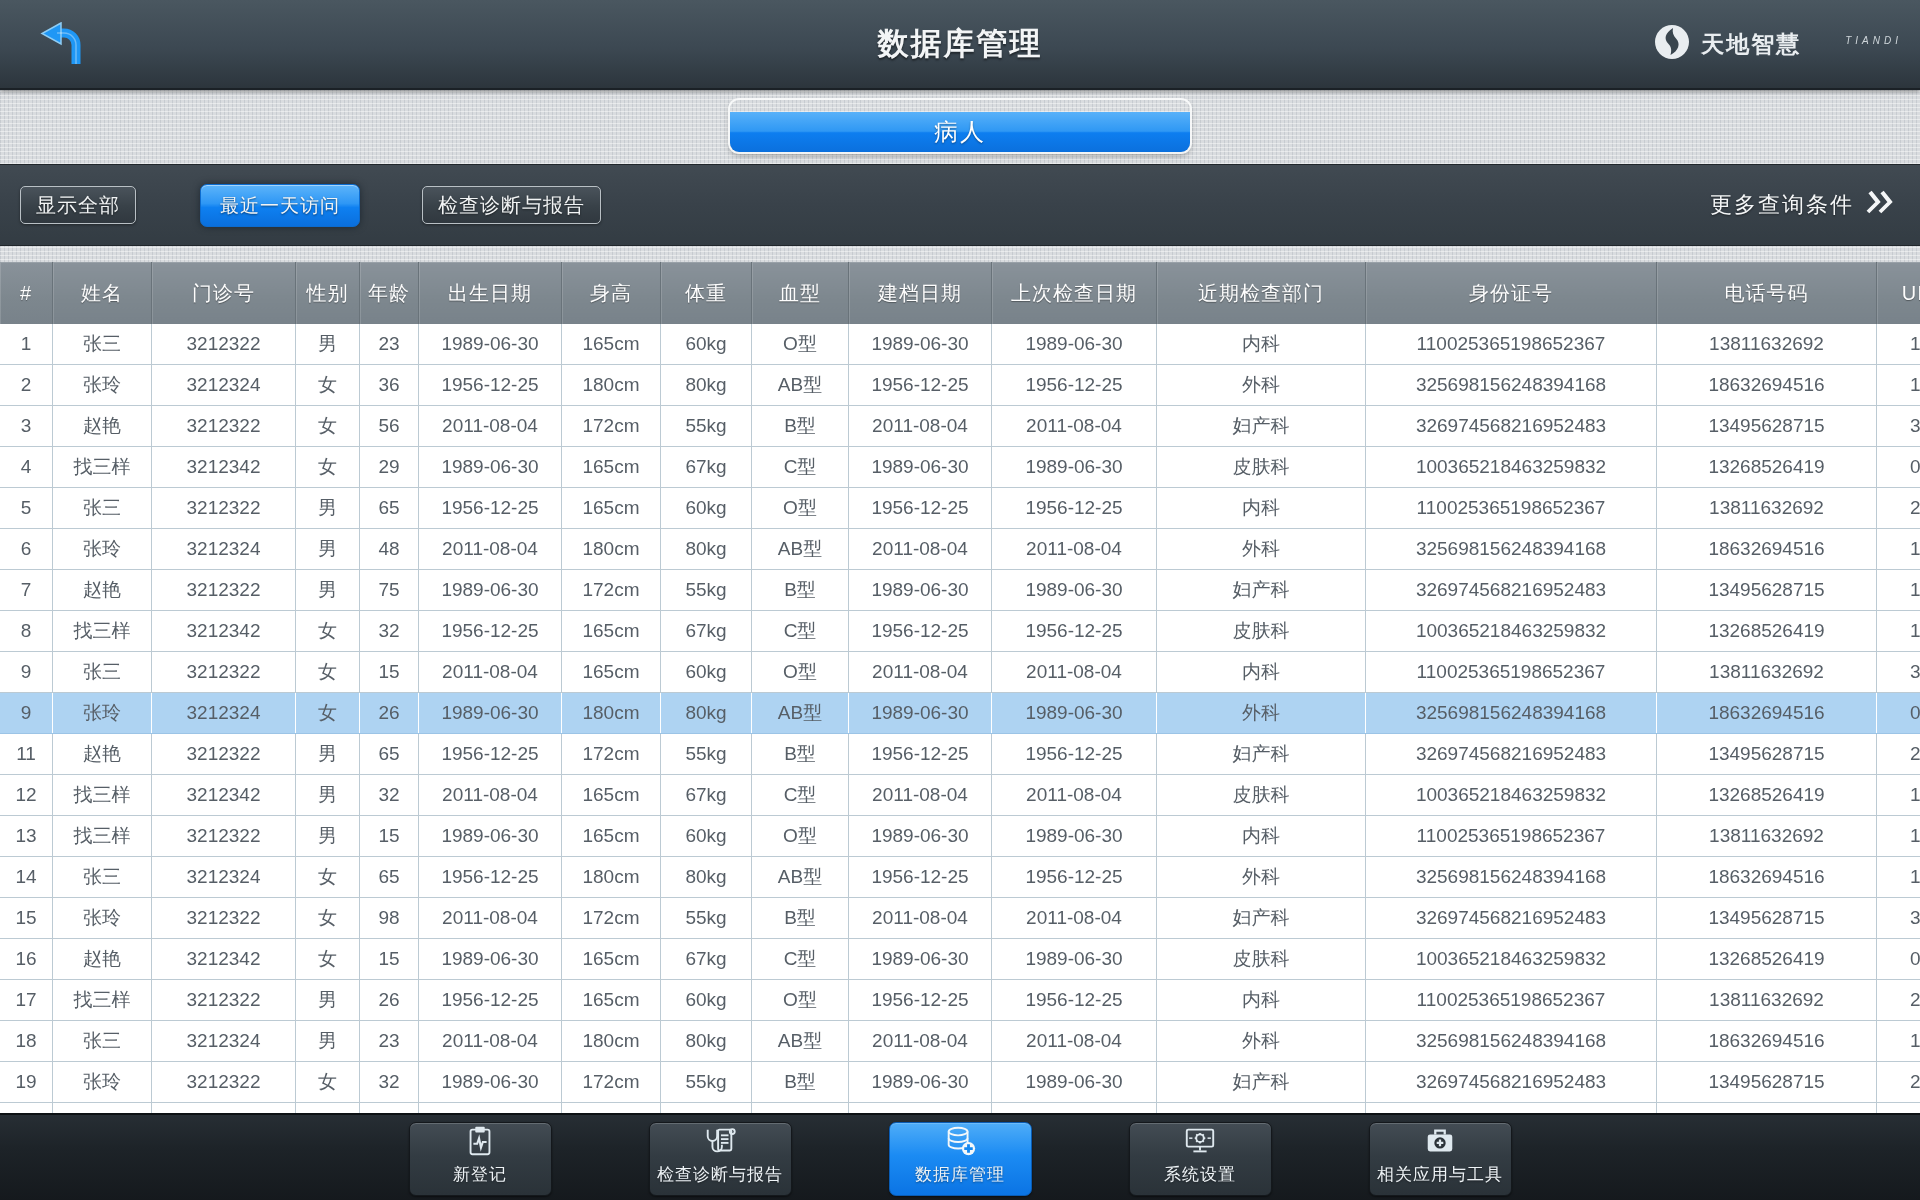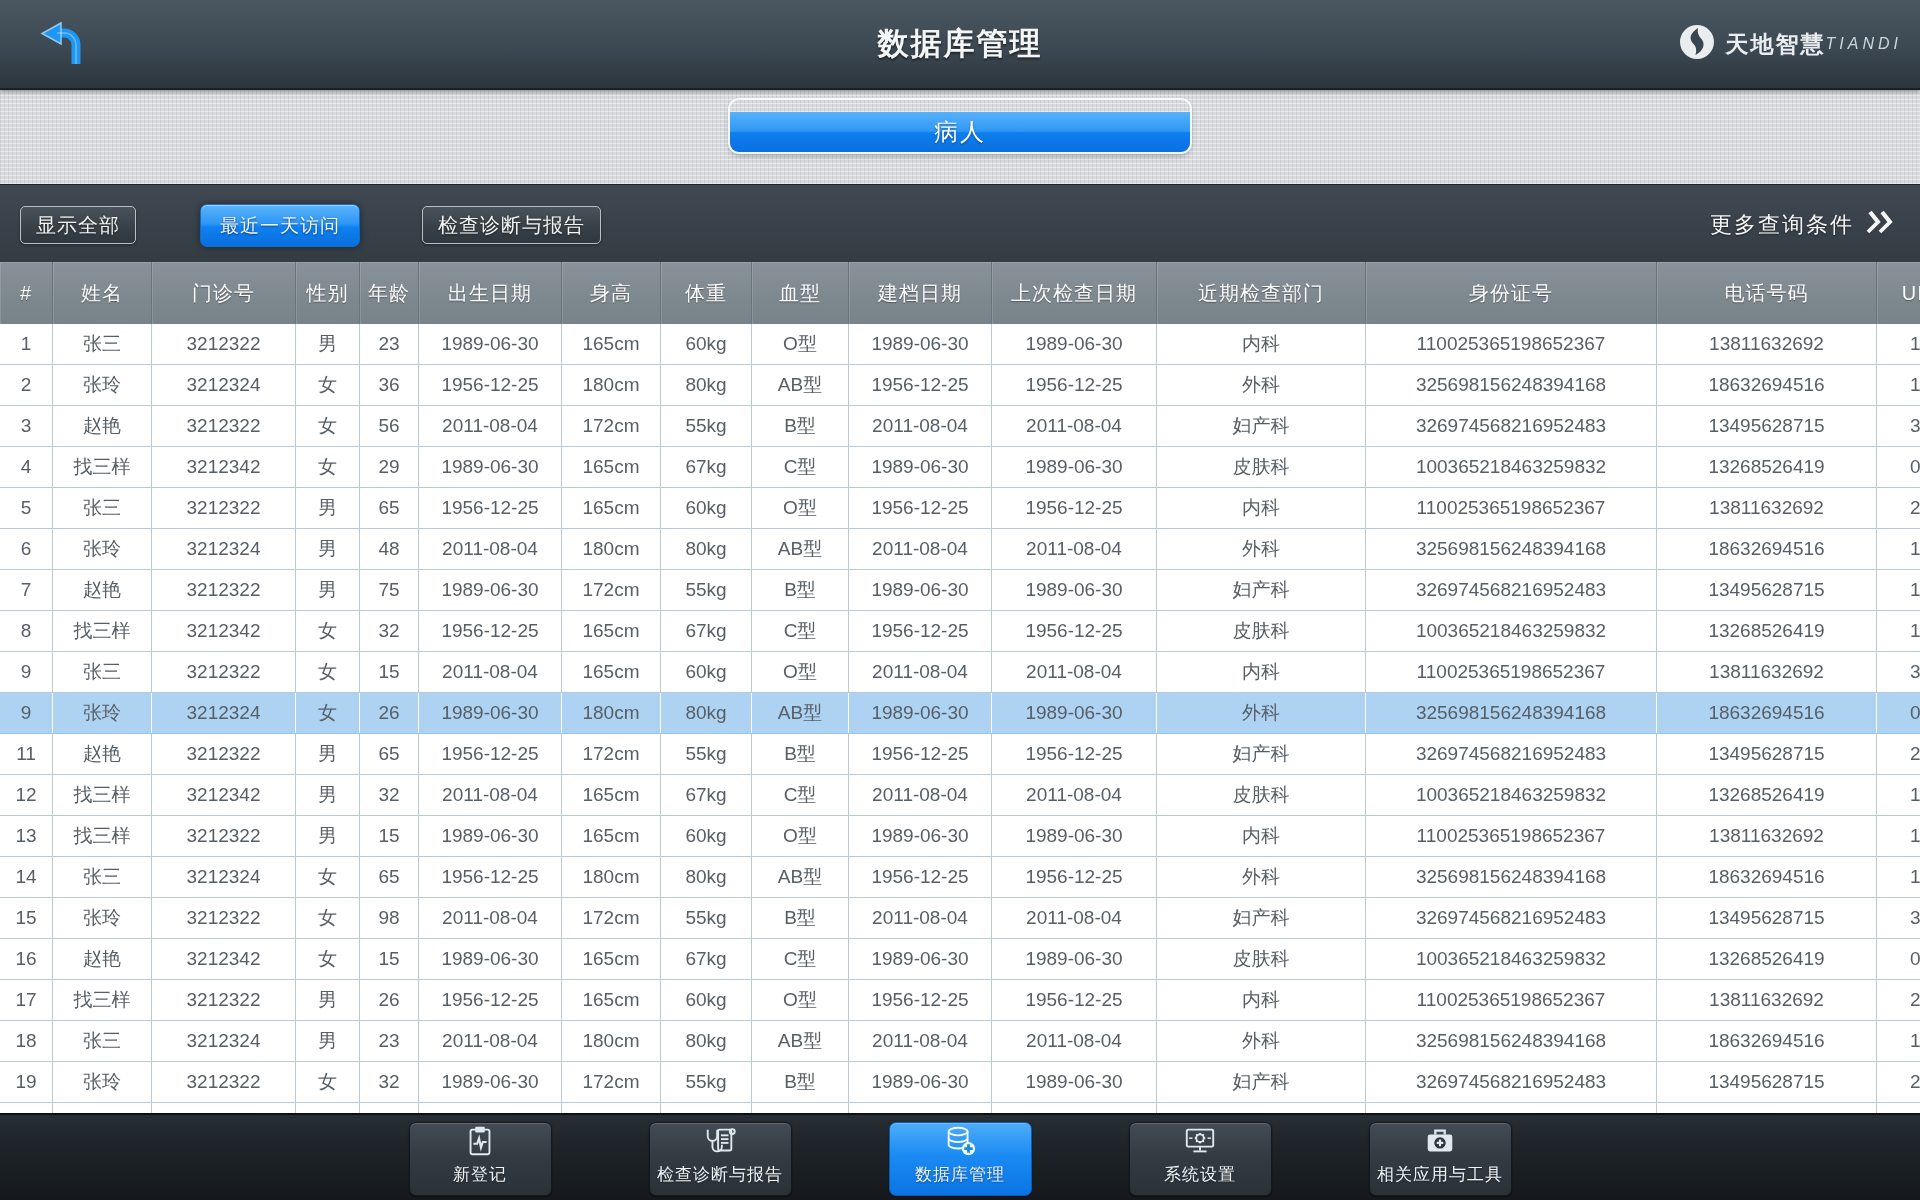--- a/index.html
+++ b/index.html
@@ -33,21 +33,21 @@
     display:flex;align-items:center;justify-content:center;
     color:#f3f5f6;font-size:31px;font-weight:bold;letter-spacing:2px;
     text-shadow:0 2px 2px rgba(0,0,0,.45);
   }
   .logo{
     position:absolute;right:18px;top:0;height:88px;
     display:flex;align-items:center;gap:9px;
   }
   .logo-text{display:flex;flex-direction:row;line-height:1;}
   .logo-name{color:#e9edf0;font-size:23px;font-weight:bold;letter-spacing:2px;}
-  .logo-sub{color:#cfd6da;font-size:16px;font-style:italic;letter-spacing:4px;margin-top:3px;}
+  .logo-sub{color:#cfd6da;font-size:10px;font-style:italic;letter-spacing:4px;margin-top:3px;margin-left:44px;}
 
   
   .tabs-strip{position:absolute;top:88px;left:0;right:0;height:84px;}
   .seg{
     position:absolute;left:730px;top:12px;width:460px;height:52px;
     display:flex;border-radius:9px;overflow:hidden;
     box-shadow:0 0 0 2px rgba(252,253,253,.9), 0 3px 6px rgba(0,0,0,.35);
   }
   .seg-btn{
     flex:1;border:none;padding:0;cursor:pointer;
@@ -55,21 +55,21 @@
     background:linear-gradient(180deg,#4f5961 0%,#3b444c 50%,#323b42 100%);
     text-shadow:0 1px 2px rgba(0,0,0,.4);
   }
   .seg-btn.active{
     background:linear-gradient(180deg,#58b1f9 0%,#2f98f4 48%,#0d7ef0 52%,#0b70dd 100%);
     margin-top:12px;
   }
 
   
   .filterbar{
-    position:absolute;top:184px;left:0;right:0;height:80px;
+    position:absolute;top:164px;left:0;right:0;height:80px;
     background:linear-gradient(180deg,#414a52 0%,#39424a 50%,#333c43 100%);
     border-top:1px solid #20262b;border-bottom:1px solid #20262b;
   }
   .fbtn{
     position:absolute;top:21px;height:38px;padding:0 15px;cursor:pointer;
     background:linear-gradient(180deg,#4a535b 0%,#384148 55%,#30383f 100%);
     border:1px solid #b9c0c5;border-radius:5px;
     color:#f2f4f5;font-size:20px;font-family:inherit;letter-spacing:1px;
     text-shadow:0 1px 2px rgba(0,0,0,.5);
     box-shadow:0 1px 3px rgba(0,0,0,.4);

